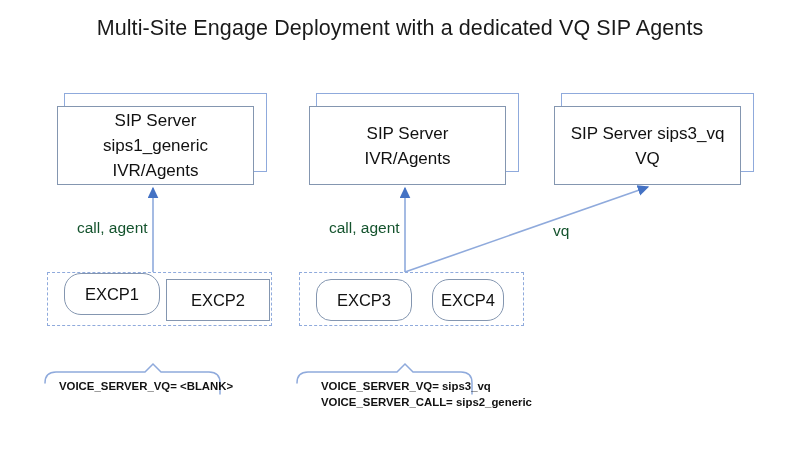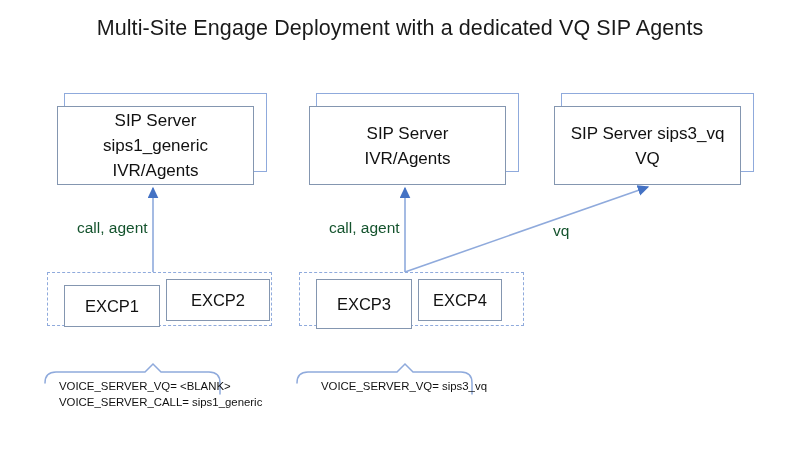--- a/index.html
+++ b/index.html
@@ -80,21 +80,21 @@
   
   .callout{position:absolute;}
   .callout .ctext{
     position:absolute;
     left:14px;top:14px;
     font-size:11.4px;
     line-height:16.4px;
     color:#111111;
     white-space:nowrap;
   }
-  .callout .ctext div{white-space:nowrap;}
+  .callout .ctext div{white-space:nowrap;font-weight:bold;}
 </style>
 </head>
 <body>
 
 <svg id="canvas" viewBox="0 0 800 454">
   <defs>
     <marker id="ah" markerWidth="10" markerHeight="10" refX="6.4" refY="3.4" orient="auto">
       <path d="M0,0 L7.2,3.4 L0,6.8 z" fill="#4472c4"></path>
     </marker>
   </defs>
@@ -135,33 +135,33 @@
     <div class="ln">SIP Server sips3_vq</div>
     <div class="ln">VQ</div>
   </div>
 </div>
 
 <div class="lbl" style="left:77px;top:219px;">call, agent</div>
 <div class="lbl" style="left:329px;top:219px;">call, agent</div>
 <div class="lbl" style="left:553px;top:222px;">vq</div>
 
 <div class="group" style="left:47px;top:272px;width:225px;height:54px;">
-  <div class="excp" style="left:16px;top:12px;width:96px;height:42px;">EXCP1</div>
+  <div class="excp" style="left:16px;top:0;width:96px;height:42px;border-radius:17px;">EXCP1</div>
   <div class="excp" style="left:118px;top:6px;width:104px;height:42px;">EXCP2</div>
 </div>
 
 <div class="group" style="left:299px;top:272px;width:225px;height:54px;">
-  <div class="excp" style="left:16px;top:6px;width:96px;height:50px;">EXCP3</div>
-  <div class="excp" style="left:118px;top:6px;width:84px;height:42px;">EXCP4</div>
+  <div class="excp" style="left:16px;top:6px;width:96px;height:42px;border-radius:15px;">EXCP3</div>
+  <div class="excp" style="left:132px;top:6px;width:72px;height:42px;border-radius:17px;">EXCP4</div>
 </div>
 
 <div class="callout" style="left:45px;top:364px;width:176px;height:66px;">
   <div class="ctext">
     <div>VOICE_SERVER_VQ= &lt;BLANK&gt;</div>
-    <div>VOICE_SERVER_CALL= sips1_generic</div>
   </div>
 </div>
 
 <div class="callout" style="left:307px;top:364px;width:176px;height:66px;">
   <div class="ctext">
     <div>VOICE_SERVER_VQ= sips3_vq</div>
+    <div>VOICE_SERVER_CALL= sips2_generic</div>
   </div>
 </div>
 
 </body></html>

